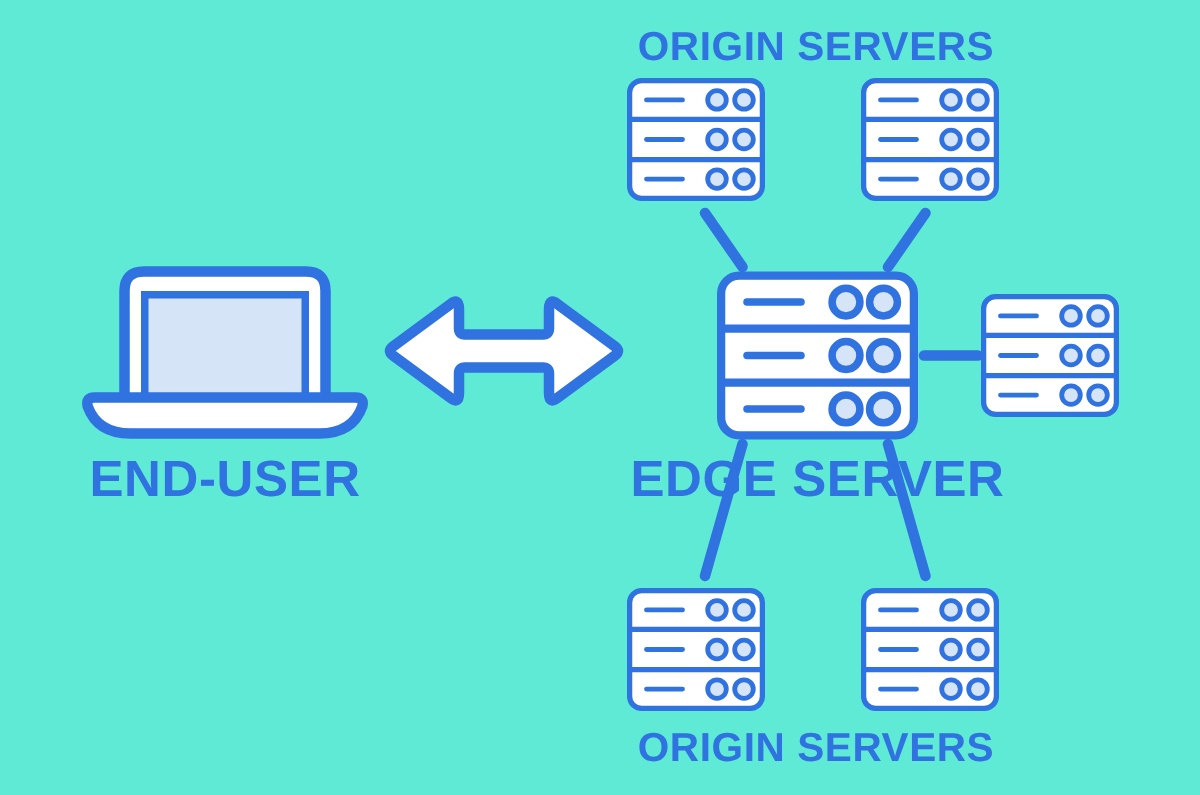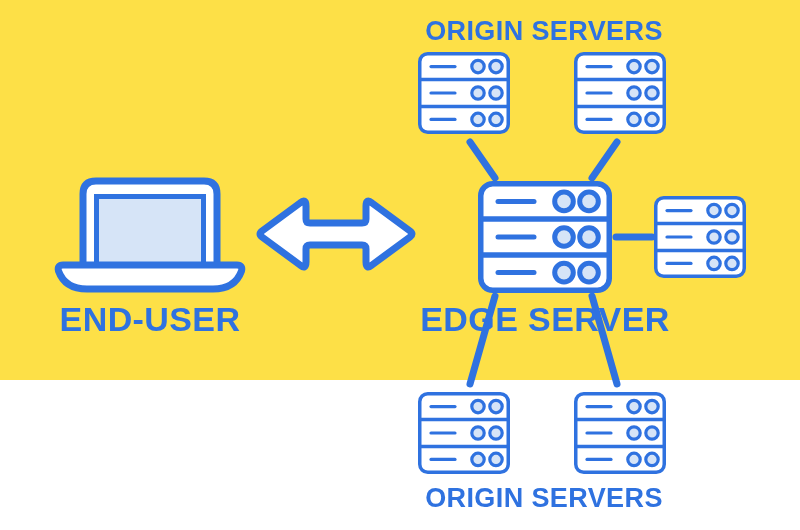--- a/index.html
+++ b/index.html
@@ -9,22 +9,22 @@
   }
   body {
     width: 800px;
     height: 530px;
     overflow: hidden;
     font-family: "Liberation Sans", sans-serif;
   }
   #diagram-root {
     position: relative;
     width: 800px;
-    height: 380px;
-    background: #fde047;
+    height: 530px;
+    background: #5eead4;
     text-decoration: underline;
   }
   #cdn-svg {
     position: absolute;
     top: 0;
     left: 0;
     width: 800px;
     height: 530px;
     display: block;
   }

